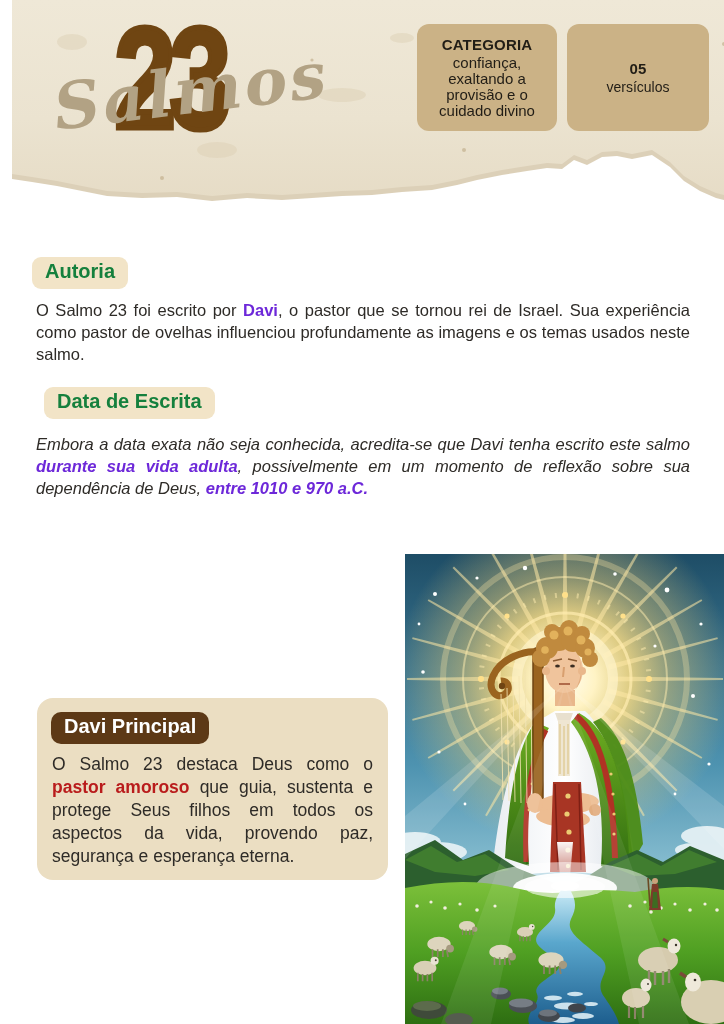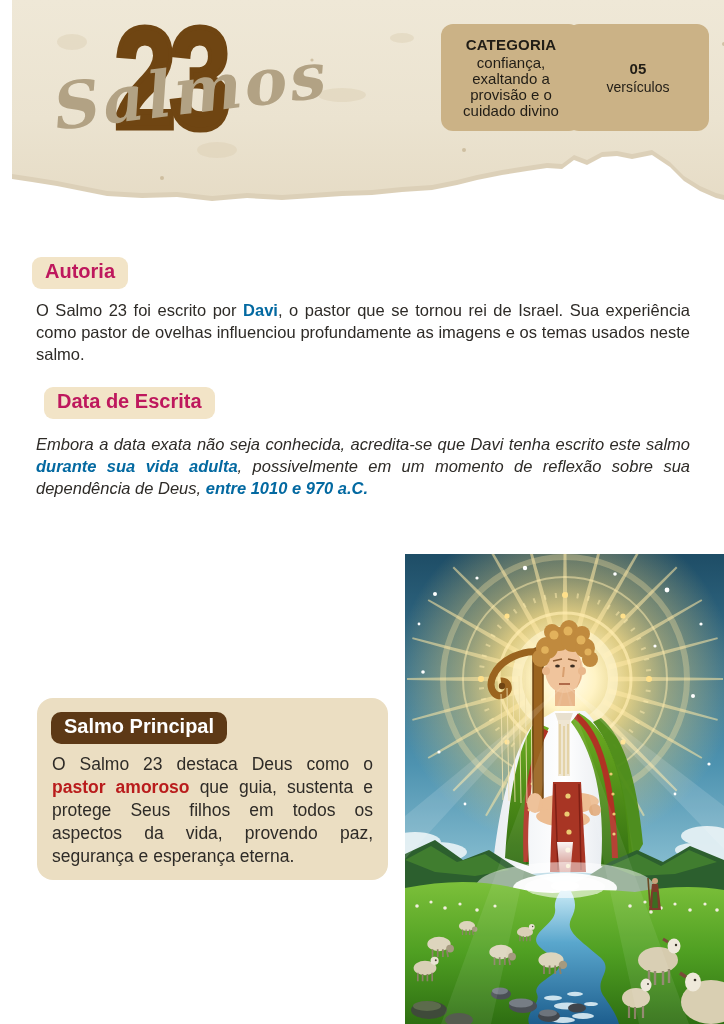--- a/index.html
+++ b/index.html
@@ -23,39 +23,39 @@
     font-family:"DejaVu Serif",serif;font-style:italic;font-weight:bold;
     font-size:64px;color:#B2A284;letter-spacing:3px;line-height:1;
     transform:rotate(-7deg);transform-origin:left center;
   }
   .hbox{
     position:absolute;top:24px;height:107px;border-radius:12px;
     background:#CBB286;color:#211d16;text-align:center;
     display:flex;flex-direction:column;justify-content:center;align-items:center;
     box-sizing:border-box;padding:4px 6px;
   }
-  .hbox.cat{left:429px;width:140px;}
+  .hbox.cat{left:405px;width:140px;}
   .hbox.ver{left:555px;width:142px;}
   .hbox-title{font-weight:bold;font-size:15px;letter-spacing:.2px;margin-bottom:2px;}
   .hbox-sub{font-size:15px;line-height:16px;}
   .hbox-sub2{font-size:14px;line-height:17px;}
   
   .pill{
     position:absolute;display:inline-block;
     background:#F2E4C7;border-radius:9px;
-    padding:3px 13px 6px;font-size:20px;font-weight:bold;color:#be185d;
+    padding:3px 13px 6px;font-size:20px;font-weight:bold;color:#15803d;
   }
   .pill.autoria{left:32px;top:257px;}
   .pill.data{left:44px;top:387px;}
   
   .body-p{
     position:absolute;left:36px;width:654px;margin:0;
     font-size:16.5px;line-height:21.8px;text-align:justify;color:#2e2b27;
   }
-  .body-p b{font-weight:700;color:#0369a1;}
+  .body-p b{font-weight:700;color:#6d28d9;}
   .p1{top:300px;}
   .p2{top:434px;font-style:italic;}
   
   .idea-box{
     position:absolute;left:37px;top:698px;width:351px;height:182px;
     background:#EBDEC2;border-radius:16px;box-sizing:border-box;
   }
   .idea-pill{
     display:inline-block;margin:14px 0 0 14px;
     background:#5D3916;color:#ffffff;border-radius:10px;
@@ -113,21 +113,21 @@
     </div>
   </div>
 
   <div class="pill autoria">Autoria</div>
   <p class="body-p p1"><span>O Salmo 23 foi escrito por </span><b>Davi</b><span>, o pastor que se tornou rei de Israel. Sua experiência como pastor de ovelhas influenciou profundamente as imagens e os temas usados neste salmo.</span></p>
 
   <div class="pill data">Data de Escrita</div>
   <p class="body-p p2"><span>Embora a data exata não seja conhecida, acredita-se que Davi tenha escrito este salmo </span><b>durante sua vida adulta</b><span>, possivelmente em um momento de reflexão sobre sua dependência de Deus, </span><b>entre 1010 e 970 a.C.</b></p>
 
   <div class="idea-box">
-    <div class="idea-pill">Salmo Principal</div>
+    <div class="idea-pill">Davi Principal</div>
     <p class="idea-text"><span>O Salmo 23 destaca Deus como o </span><b>pastor amoroso</b><span> que guia, sustenta e protege Seus filhos em todos os aspectos da vida, provendo paz, segurança e esperança eterna.</span></p>
   </div>
 
   <svg class="illus" width="319" height="470" viewBox="0 0 319 470">
     <defs>
       <linearGradient id="skyG" x1="0" y1="0" x2="0" y2="1">
         <stop offset="0" stop-color="#1E4D66"></stop>
         <stop offset="0.45" stop-color="#4E93B0"></stop>
         <stop offset="0.75" stop-color="#9CCDDC"></stop>
       </linearGradient>

